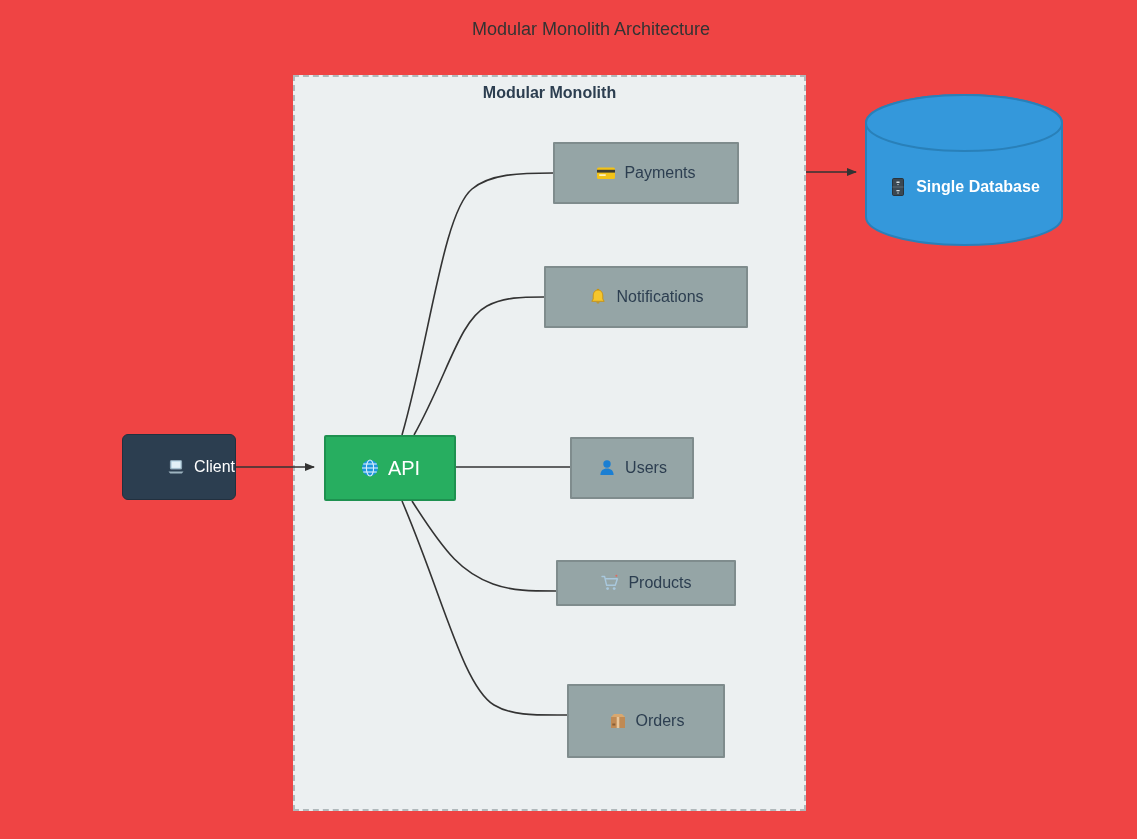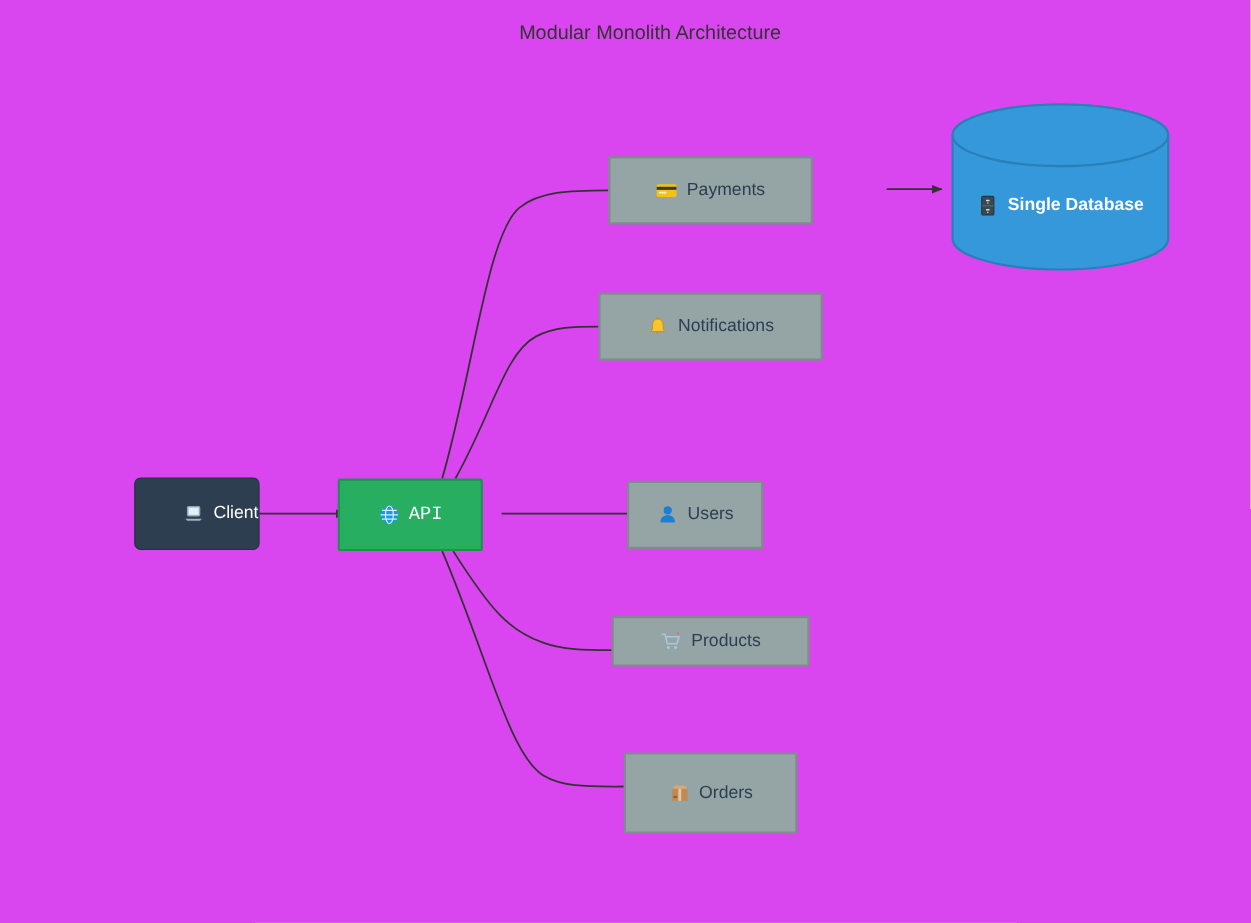--- a/index.html
+++ b/index.html
@@ -1,17 +1,17 @@
 <!DOCTYPE html>
 <html><head>
 <meta charset="utf-8">
 <style>
   html,body{margin:0;padding:0;background:#ffffff;}
   .canvas{
-    position:relative;width:1137px;height:839px;background:#d946ef;overflow:hidden;
+    position:relative;width:1137px;height:839px;background:#ef4444;overflow:hidden;
     font-family:"Liberation Sans","DejaVu Sans",sans-serif;
   }
   .diagram-title{
     position:absolute;left:291px;top:19px;width:600px;text-align:center;
     font-size:18px;color:#333333;
   }
   .cluster{
     position:absolute;left:293px;top:75px;width:509px;height:732px;
     background:#ecf0f1;border:2px dashed #b0b9bb;
   }
@@ -23,22 +23,22 @@
   .node{
     position:absolute;display:flex;align-items:center;justify-content:center;
     gap:8px;font-size:16px;z-index:3;box-sizing:border-box;
   }
   .node .icon{display:inline-flex;align-items:center;}
   .node-client{
     left:122px;top:434px;width:114px;height:66px;background:#2c3e50;
     border:1px solid #22303f;border-radius:6px;color:#ffffff;justify-content:flex-end;
   }
   .node-api{
-    left:307px;top:435px;width:132px;height:66px;background:#27ae60;
-    border:2px solid #1e9150;border-radius:2px;color:#ffffff;font-size:17px;font-family:Liberation Mono, monospace;
+    left:324px;top:435px;width:132px;height:66px;background:#27ae60;
+    border:2px solid #1e9150;border-radius:2px;color:#ffffff;font-size:20px;
   }
   .node-module{
     background:#95a5a6;border:2px solid #7f8c8d;border-radius:1px;color:#2c3e50;
   }
   .node-payments{left:553px;top:142px;width:186px;height:62px;}
   .node-notifications{left:544px;top:266px;width:204px;height:62px;}
   .node-users{left:570px;top:437px;width:124px;height:62px;}
   .node-products{left:556px;top:560px;width:180px;height:46px;}
   .node-orders{left:567px;top:684px;width:158px;height:74px;}
   .node-database{
@@ -46,20 +46,23 @@
     font-weight:bold;font-size:16px;background:transparent;border:none;
   }
 </style>
 </head>
 <body>
 
 <div class="canvas">
 
   <div class="diagram-title">Modular Monolith Architecture</div>
 
+  <div class="cluster">
+    <div class="cluster-label">Modular Monolith</div>
+  </div>
 
   <svg class="edge-layer" width="1137" height="839" viewBox="0 0 1137 839">
     <defs>
       <marker id="arrow" markerUnits="userSpaceOnUse" markerWidth="12" markerHeight="10" refX="9" refY="4" orient="auto">
         <path d="M0,0 L10,4 L0,8 Z" fill="#333333"></path>
       </marker>
     </defs>
 
     <g>
       <path d="M866,123 A98,28 0 0 1 1062,123 L1062,217 A98,28 0 0 1 866,217 Z" fill="#3498db" stroke="#2980b9" stroke-width="2"></path>

